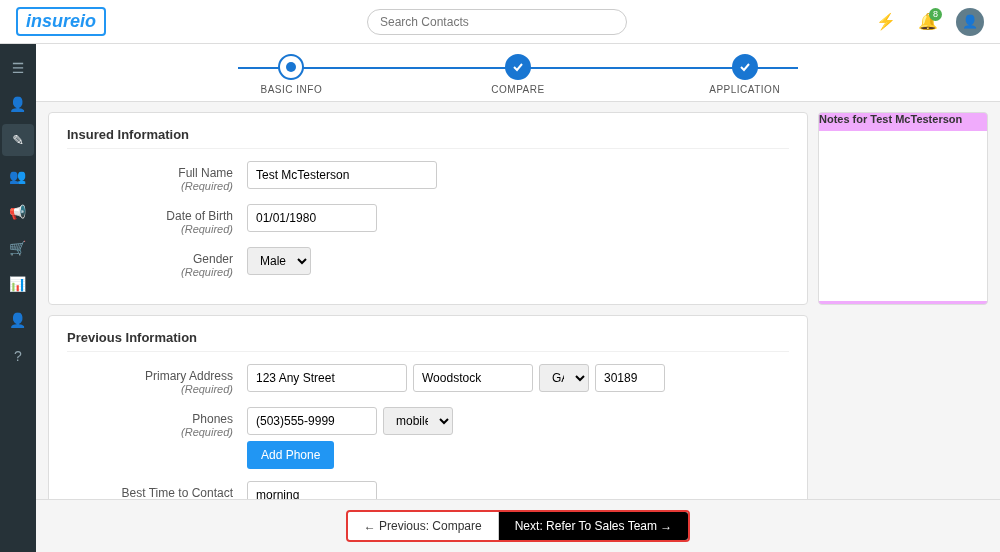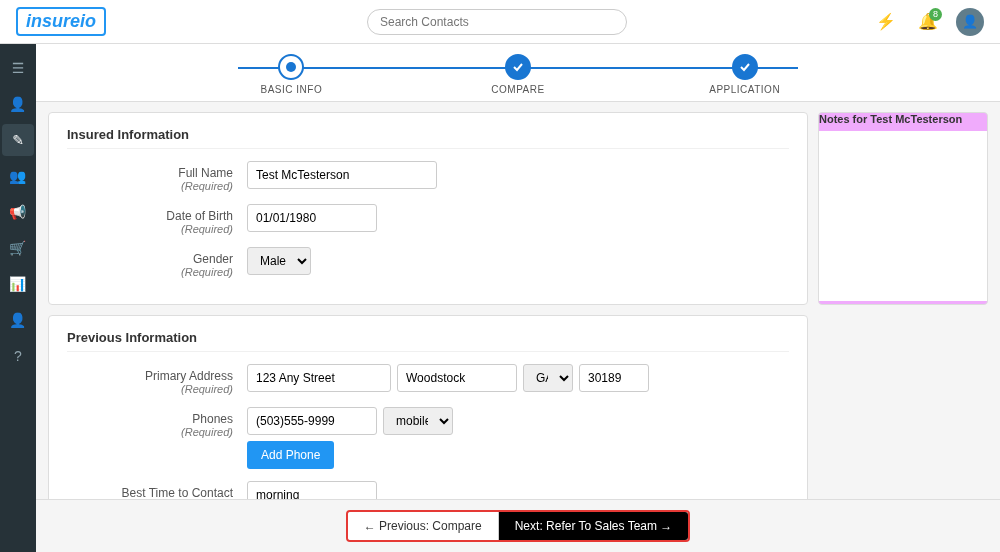--- a/index.html
+++ b/index.html
@@ -249,21 +249,21 @@
 
     .full-name-input { width: 190px; }
     .dob-input { width: 130px; }
     .gender-select { width: 64px; }
 
     .address-row {
       display: flex;
       gap: 6px;
       align-items: center;
     }
-    .address-street { width: 144px; }
+    .address-street { width: 160px; }
     .address-city { width: 120px; }
     .address-state { width: 50px; }
     .address-zip { width: 70px; }
 
     .phone-row {
       display: flex;
       gap: 6px;
       align-items: center;
       margin-bottom: 6px;
     }

